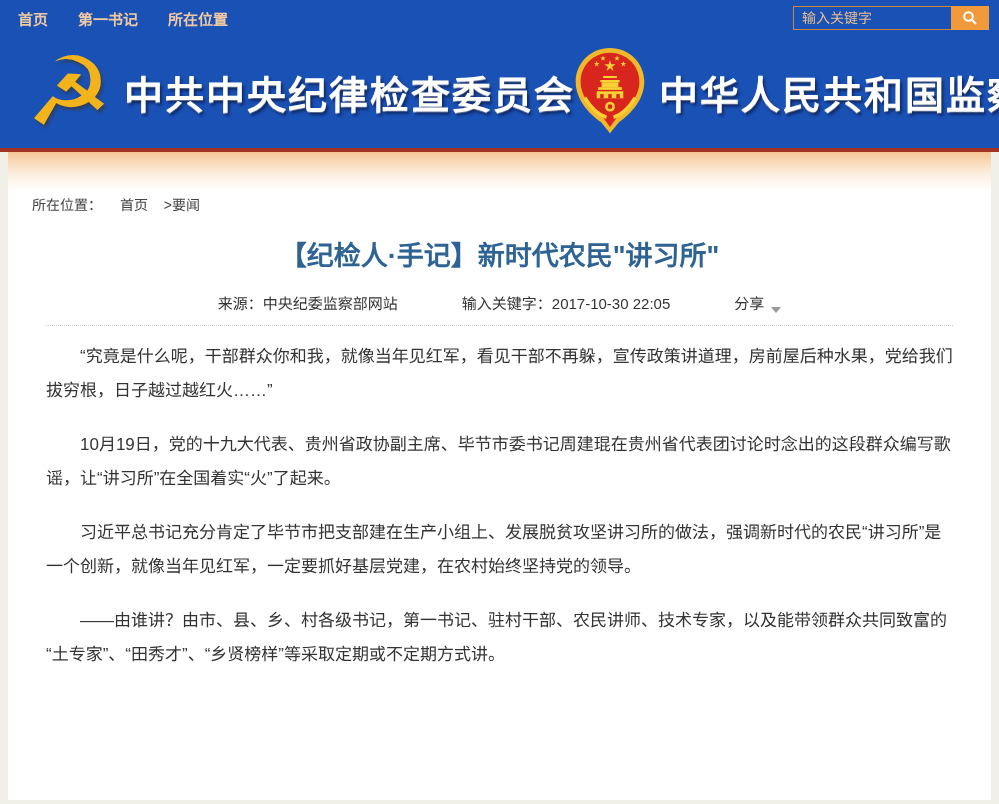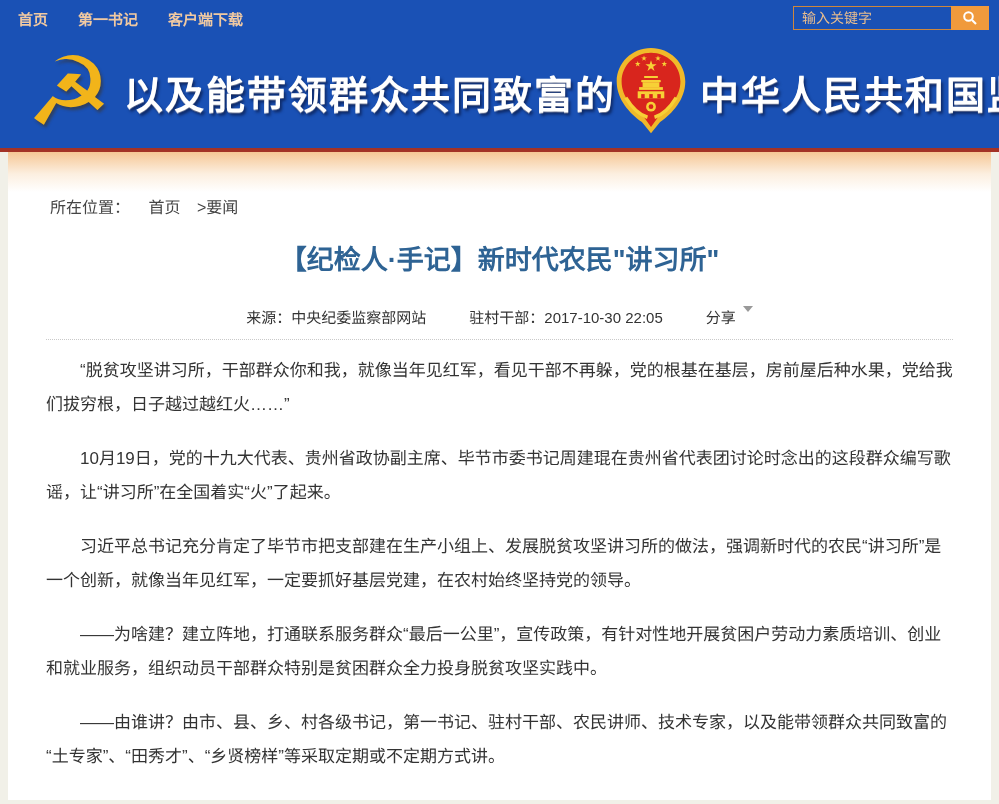--- a/index.html
+++ b/index.html
@@ -55,35 +55,35 @@
 
   
   .content {
     background:#ffffff; margin:0 8px; height:648px; position:relative;
   }
   .topgrad {
     height:40px;
     background:linear-gradient(#f6c795, #fcefe0 55%, #ffffff);
   }
   .breadcrumb {
-    padding:2px 0 0 42px; font-size:16px; color:#444;
+    padding:2px 0 0 24px; font-size:14px; color:#444;
   }
   .breadcrumb .bc-label { margin-right:14px; }
   .breadcrumb a { color:#444; text-decoration:none; cursor:pointer; }
   .breadcrumb .bc-sep { margin-left:12px; color:#444; }
 
   .article-title {
     text-align:center; color:#2e6394; font-size:27px; font-weight:bold;
     margin:24px 60px 0; line-height:36px;
   }
   .meta {
-    display:flex; justify-content:center; align-items:center; gap:43px;
-    margin-top:28px; font-size:15px; color:#333;
+    display:flex; justify-content:center; align-items:center; gap:64px;
+    margin-top:18px; font-size:15px; color:#333;
   }
-  .share { cursor:pointer; display:flex; align-items:flex-start; }
+  .share { cursor:pointer; display:flex; align-items:flex-end; }
   .tri-down {
     display:inline-block; width:0; height:0; margin-left:7px;
     border-left:5px solid transparent; border-right:5px solid transparent;
     border-top:6px solid #999;
   }
   .dotted { margin:12px 38px 0; border-top:1px dotted #c9c9c9; }
 
   .article-body {
     padding:14px 38px 0; font-size:17px; line-height:34px; color:#333;
   }
@@ -92,39 +92,39 @@
 </head>
 <body>
 
 <div class="page">
 
   <div class="bluehead">
     <div class="topbar">
       <nav class="topnav">
         <a>首页</a>
         <a>第一书记</a>
-        <a>客户端下载</a>
+        <a>所在位置</a>
       </nav>
       <div class="searchbox">
         <input type="text" placeholder="输入关键字" style="">
         <button>
           <span style="display:flex;">
             <svg width="16" height="16" viewBox="0 0 16 16">
               <circle cx="6.5" cy="6.5" r="4.3" fill="none" stroke="#ffffff" stroke-width="2"></circle>
               <line x1="10" y1="10" x2="14" y2="14" stroke="#ffffff" stroke-width="2.2"></line>
             </svg>
           </span>
         </button>
       </div>
     </div>
 
     <div class="banner">
       <a class="orggroup">
         <span class="cpc-emblem">☭</span>
-        <span class="org-name">以及能带领群众共同致富的</span>
+        <span class="org-name">中共中央纪律检查委员会</span>
       </a>
       <a class="orggroup">
         <span class="nat-emblem" style="display:flex;">
           <svg width="70" height="92" viewBox="0 0 100 128">
             <path d="M50,1 C77,1 99,22 99,49 C99,75 80,95 63,107 L50,123 L37,107 C20,95 1,75 1,49 C1,22 23,1 50,1 Z" fill="#f0b92a"></path>
             <path d="M50,8 C73,8 92,26 92,49 C92,71 75,89 60,100 L50,114 L40,100 C25,89 8,71 8,49 C8,26 27,8 50,8 Z" fill="#d8251d"></path>
             <polygon points="0,-1 0.225,-0.31 0.95,-0.31 0.36,0.12 0.59,0.81 0,0.38 -0.59,0.81 -0.36,0.12 -0.95,-0.31 -0.225,-0.31" transform="translate(50 27) scale(8.5)" fill="#f7d036"></polygon>
             <polygon points="0,-1 0.225,-0.31 0.95,-0.31 0.36,0.12 0.59,0.81 0,0.38 -0.59,0.81 -0.36,0.12 -0.95,-0.31 -0.225,-0.31" transform="translate(31 24) scale(4.3)" fill="#f7d036"></polygon>
             <polygon points="0,-1 0.225,-0.31 0.95,-0.31 0.36,0.12 0.59,0.81 0,0.38 -0.59,0.81 -0.36,0.12 -0.95,-0.31 -0.225,-0.31" transform="translate(40 16) scale(4.3)" fill="#f7d036"></polygon>
             <polygon points="0,-1 0.225,-0.31 0.95,-0.31 0.36,0.12 0.59,0.81 0,0.38 -0.59,0.81 -0.36,0.12 -0.95,-0.31 -0.225,-0.31" transform="translate(60 16) scale(4.3)" fill="#f7d036"></polygon>
@@ -158,31 +158,30 @@
     <div class="breadcrumb">
       <span class="bc-label">所在位置：</span>
       <a>首页</a>
       <span class="bc-sep">&gt;</span><a>要闻</a>
     </div>
 
     <h1 class="article-title">【纪检人·手记】新时代农民"讲习所"</h1>
 
     <div class="meta">
       <span><span>来源：</span><span>中央纪委监察部网站</span></span>
-      <span><span>驻村干部：</span><span>2017-10-30 22:05</span></span>
+      <span><span>输入关键字：</span><span>2017-10-30 22:05</span></span>
       <span class="share">
         <span>分享</span>
         <span class="tri-down"></span>
       </span>
     </div>
 
     <div class="dotted"></div>
 
     <div class="article-body">
-      <p>“脱贫攻坚讲习所，干部群众你和我，就像当年见红军，看见干部不再躲，党的根基在基层，房前屋后种水果，党给我们拔穷根，日子越过越红火……”</p>
+      <p>“究竟是什么呢，干部群众你和我，就像当年见红军，看见干部不再躲，宣传政策讲道理，房前屋后种水果，党给我们拔穷根，日子越过越红火……”</p>
       <p>10月19日，党的十九大代表、贵州省政协副主席、毕节市委书记周建琨在贵州省代表团讨论时念出的这段群众编写歌谣，让“讲习所”在全国着实“火”了起来。</p>
       <p>习近平总书记充分肯定了毕节市把支部建在生产小组上、发展脱贫攻坚讲习所的做法，强调新时代的农民“讲习所”是一个创新，就像当年见红军，一定要抓好基层党建，在农村始终坚持党的领导。</p>
-      <p>——为啥建？建立阵地，打通联系服务群众“最后一公里”，宣传政策，有针对性地开展贫困户劳动力素质培训、创业和就业服务，组织动员干部群众特别是贫困群众全力投身脱贫攻坚实践中。</p>
       <p>——由谁讲？由市、县、乡、村各级书记，第一书记、驻村干部、农民讲师、技术专家，以及能带领群众共同致富的“土专家”、“田秀才”、“乡贤榜样”等采取定期或不定期方式讲。</p>
     </div>
   </div>
 
 </div>
 
 </body></html>

